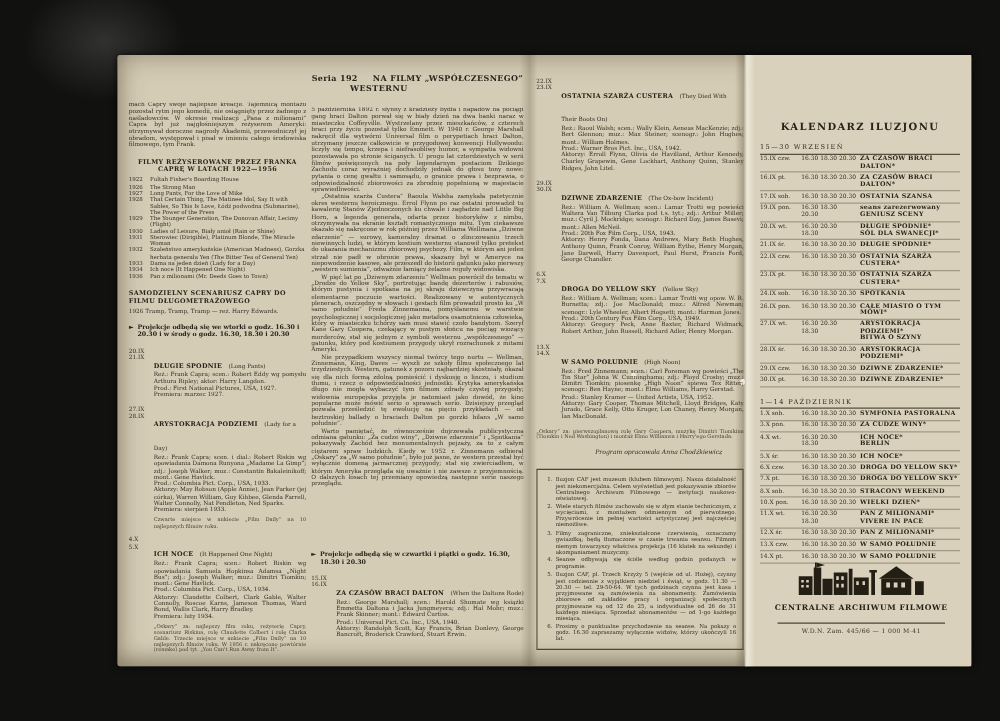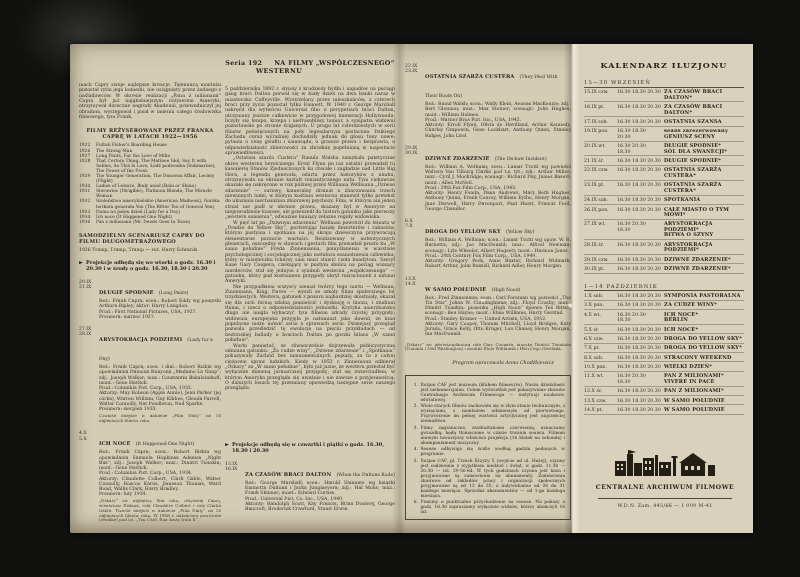--- a/index.html
+++ b/index.html
@@ -1,20 +1,20 @@
 <!DOCTYPE html>
 <html><head>
 <meta charset="utf-8">
 <style>
   html,body{margin:0;padding:0;background:#101010;}
   .stage{position:relative;width:800px;height:577px;background:#111110;overflow:hidden;
          font-family:"DejaVu Serif","Liberation Serif",serif;color:#332d22;}
   .leak{position:absolute;left:18px;top:-14px;width:130px;height:95px;
         background:radial-gradient(ellipse at center,rgba(125,124,120,.30),rgba(0,0,0,0) 70%);}
-  .paper{position:absolute;left:70px;top:44px;width:683px;height:489px;background:#d5ccb6;
+  .paper{position:absolute;left:94px;top:44px;width:683px;height:489px;background:#d5ccb6;
          box-shadow:inset 0 0 22px rgba(70,58,34,.40), inset 0 -6px 14px rgba(70,58,34,.28), 0 0 6px rgba(0,0,0,.8);
          border-radius:2px;}
   .panelC{position:absolute;left:502px;top:0;width:181px;height:489px;background:#d9d1bc;}
   .crease1{position:absolute;left:322px;top:0;width:14px;height:489px;
            background:linear-gradient(90deg,rgba(0,0,0,0),rgba(84,72,48,.25) 55%,rgba(0,0,0,0));}
   .crease2{position:absolute;left:494px;top:0;width:16px;height:489px;
            background:linear-gradient(90deg,rgba(0,0,0,0),rgba(84,72,48,.34) 42%,rgba(255,255,246,.5) 60%,rgba(0,0,0,0));}
   .speck{position:absolute;width:4px;height:5px;background:#f2eee0;border-radius:50%;opacity:.9;}
 
   .tiny{font-size:4.7px;line-height:5.35px;text-align:justify;color:#352f24;}
@@ -44,21 +44,21 @@
   .col2f{left:155px;top:390px;width:170px;}
 
   .col3{left:335px;top:12px;width:166px;height:470px;overflow:hidden;}
   .oscars{font-size:4.1px;line-height:4.8px;margin-top:6px;text-align:justify;color:#443c2d;}
   .credit{font-style:italic;font-size:4.9px;text-align:center;margin-top:7px;padding-left:30px;}
   .notes{border:0.8px solid #4d4433;padding:4px 5px 5px;margin-top:10px;}
   .note-item{display:flex;gap:2.5px;font-size:4.35px;line-height:5px;text-align:justify;margin-top:1.5px;}
   .note-num{flex:none;width:7px;text-align:right;}
 
   .col4{left:514px;top:16px;width:160px;}
-  .cal-title{font-size:8px;font-weight:bold;text-align:center;letter-spacing:1.1px;color:#28231a;}
+  .cal-title{font-size:8px;font-weight:bold;text-align:center;letter-spacing:1.1px;color:#28231a;margin-top:36px;}
   .cal-head{font-size:5.3px;letter-spacing:1.1px;border-bottom:.7px solid #59503b;padding-bottom:1.5px;margin-top:9px;color:#332d21;}
   .cal-row{display:flex;border-bottom:.5px solid rgba(86,76,57,.42);padding:1.7px 0 1.2px;}
   .cal-date{flex:none;width:33px;font-size:4.75px;line-height:5.4px;}
   .cal-times{flex:none;width:47px;font-size:4.75px;line-height:5.4px;white-space:pre-line;}
   .cal-film{flex:1;font-size:5.05px;font-weight:bold;line-height:5.5px;letter-spacing:.2px;white-space:pre-line;color:#2a251b;}
 
   .logo-block{position:absolute;left:520px;top:404px;width:150px;text-align:center;color:#241f16;}
   .logo-text{font-size:6.1px;font-weight:bold;letter-spacing:.5px;margin-top:1px;}
   .imprint{border-top:.8px solid #4d4433;margin:8px 8px 0;padding-top:2.5px;font-size:4.9px;letter-spacing:.3px;color:#3a3326;}
 </style>

